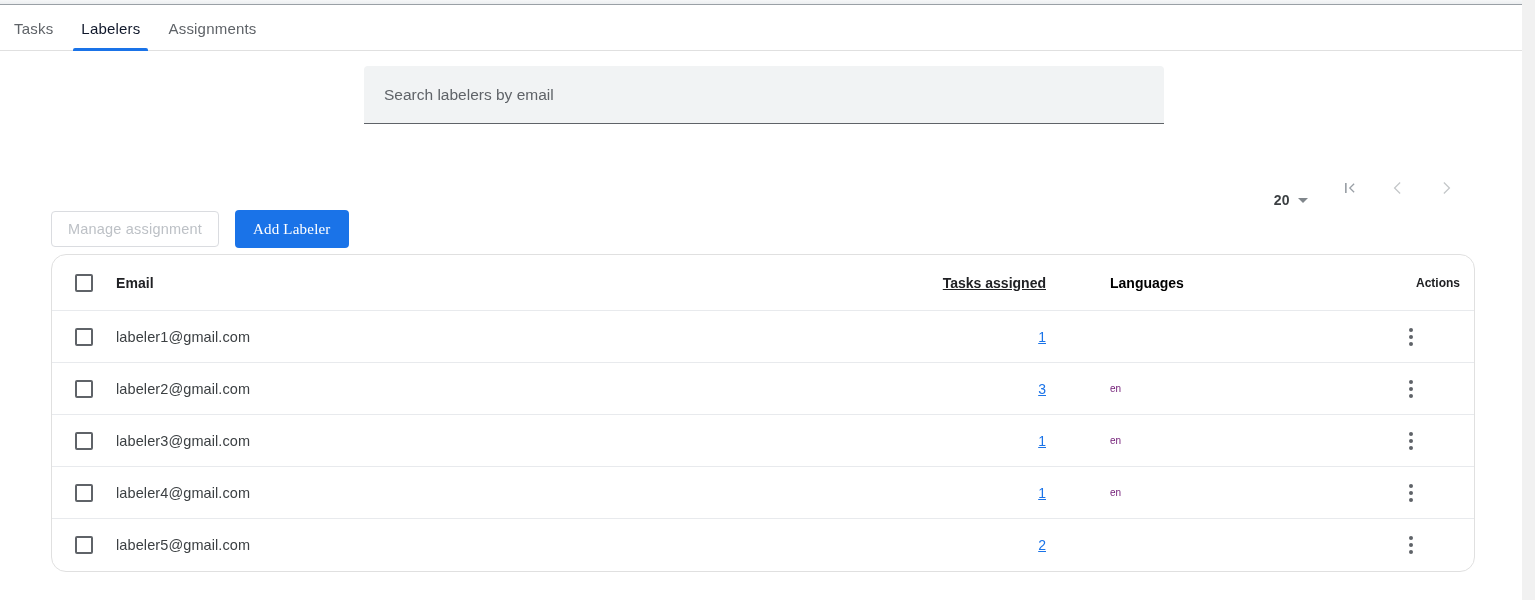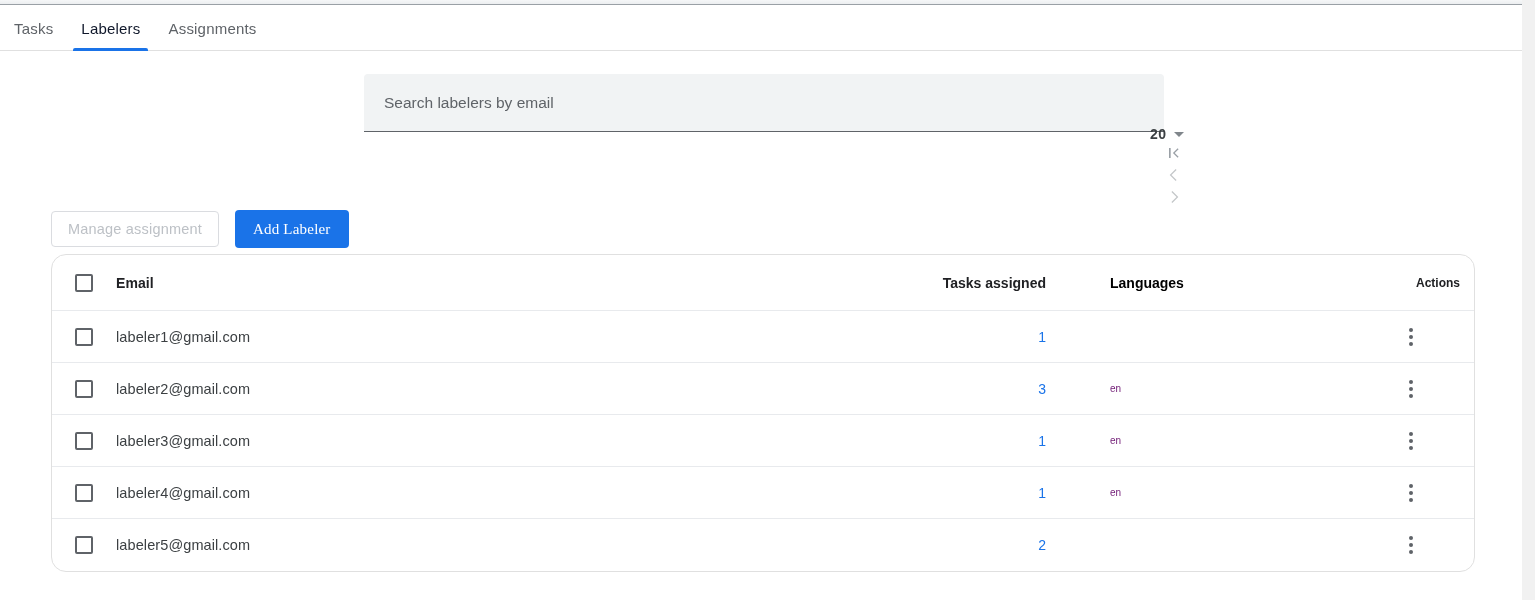--- a/index.html
+++ b/index.html
@@ -80,21 +80,21 @@
   .right-gutter {
     position: absolute;
     left: 1522px; top: 0;
     width: 13px; height: 600px;
     background: #f1f1f1;
   }
 
   
   .search-wrap {
     position: absolute;
-    left: 364px; top: 22px;
+    left: 364px; top: 14px;
     width: 800px; height: 58px;
     background: #f1f3f4;
     border-bottom: 1px solid #5f6368;
     border-radius: 4px 4px 0 0;
     display: flex;
     align-items: center;
     padding: 0 18px;
     justify-content: center;
   }
   .search-input {
@@ -107,24 +107,23 @@
     color: #3c4043;
   }
   .search-input::placeholder { color: #5f6368; opacity: 1; }
 
   
   .paginator {
     position: absolute;
     left: 1150px; top: 116px;
     width: 320px; height: 40px;
     display: flex;
-    align-items: flex-start;
+    align-items: flex-end;
     justify-content: flex-end;
     gap: 0px;
-    flex-direction: column;
   }
   .page-size {
     display: flex;
     align-items: center;
     gap: 8px;
     margin-right: 18px;
     cursor: pointer;
   }
   .page-size-value {
     font-size: 14px;
@@ -231,20 +230,21 @@
     font-weight: 700;
     color: #202124;
     font-size: 14px;
   }
   .c-tasks {
     flex: 0 0 160px;
     text-align: right;
     padding-right: 8px;
     font-size: 14px;
     color: #1a73e8;
+    text-decoration: underline;
   }
   .c-tasks a { color: #1a73e8; text-decoration: none; cursor: pointer; }
   .trow.head .c-tasks {
     font-weight: 700;
     color: #202124;
     font-size: 14px;
     padding-right: 8px;
   }
   .c-lang {
     flex: 0 0 300px;

